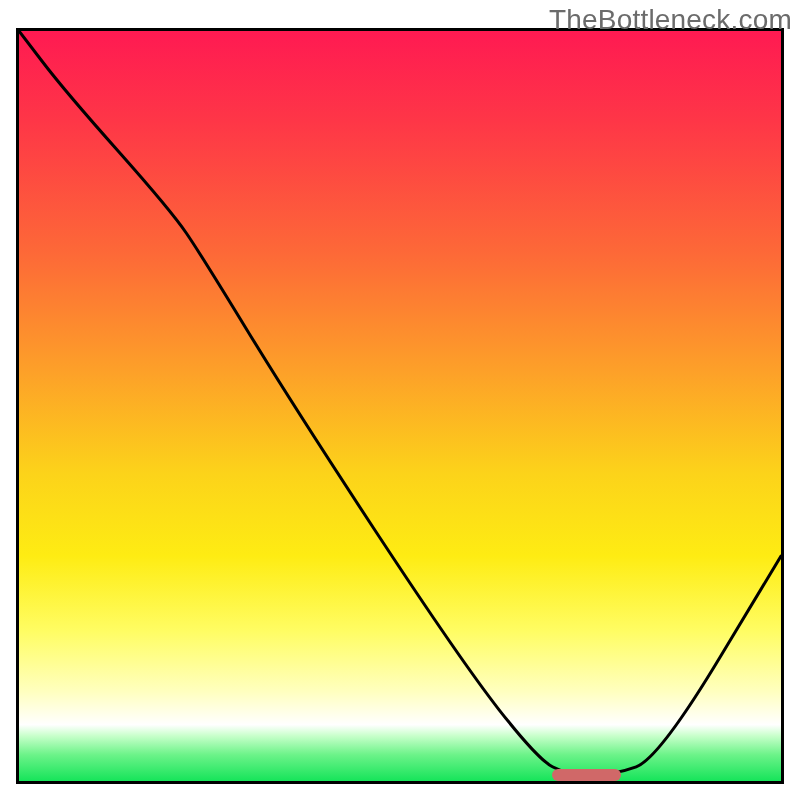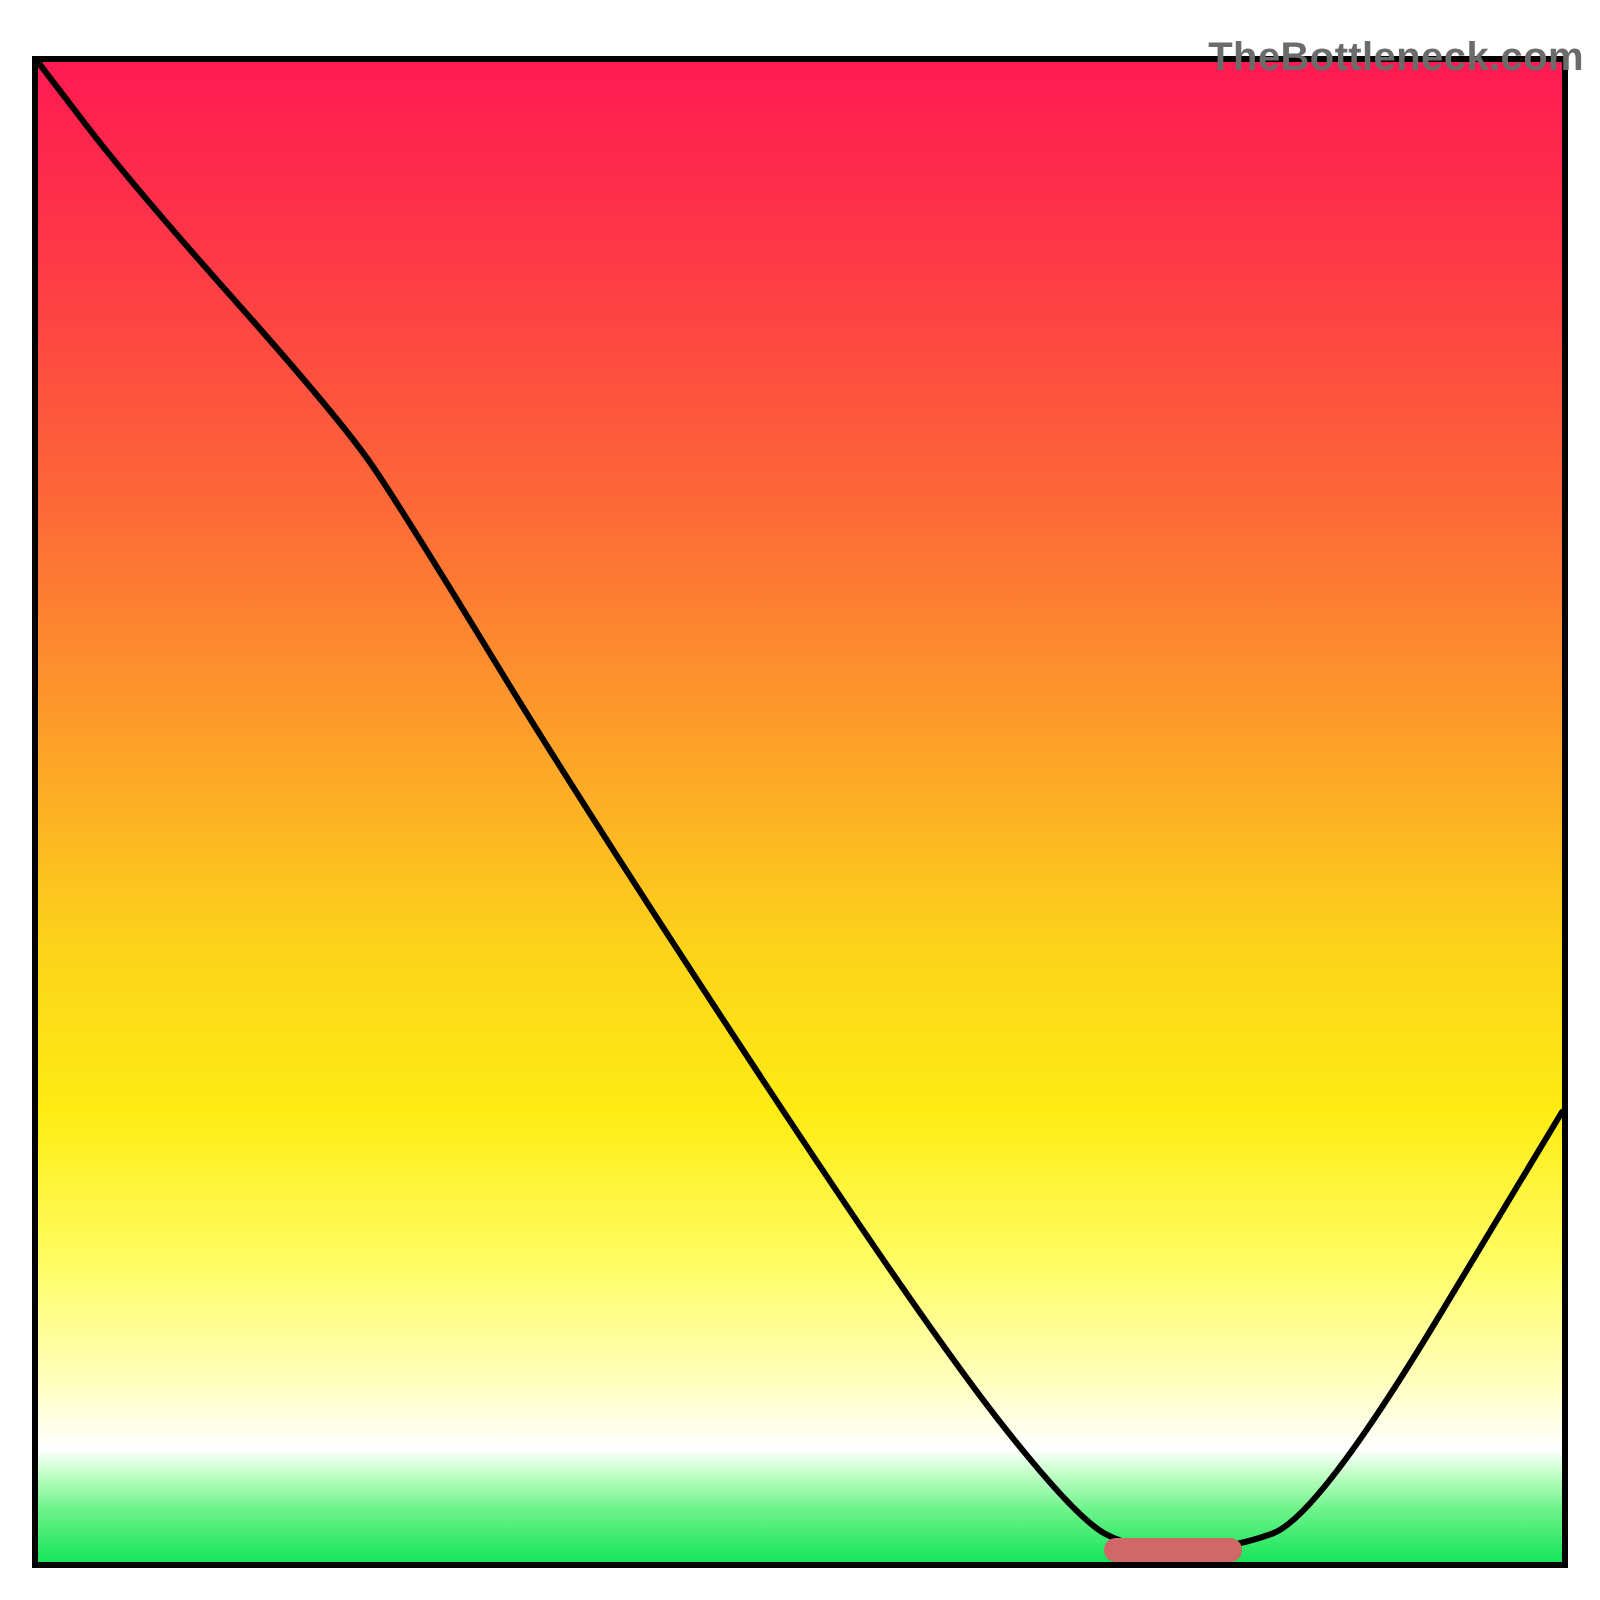--- a/index.html
+++ b/index.html
@@ -11,24 +11,24 @@
     font-family: Arial, Helvetica, sans-serif;
     background: #ffffff;
   }
   .outer {
     width: 800px;
     height: 800px;
     position: relative;
   }
   .watermark {
     position: absolute;
-    top: 18px;
+    top: 4px;
     right: 8px;
-    font-size: 20px;
-    font-weight: 700;
+    font-size: 28px;
+    font-weight: 400;
     color: #6b6b6b;
     letter-spacing: 0.2px;
     z-index: 4;
     pointer-events: none;
   }
   .plot-frame {
     position: absolute;
     left: 16px;
     top: 28px;
     width: 768px;

